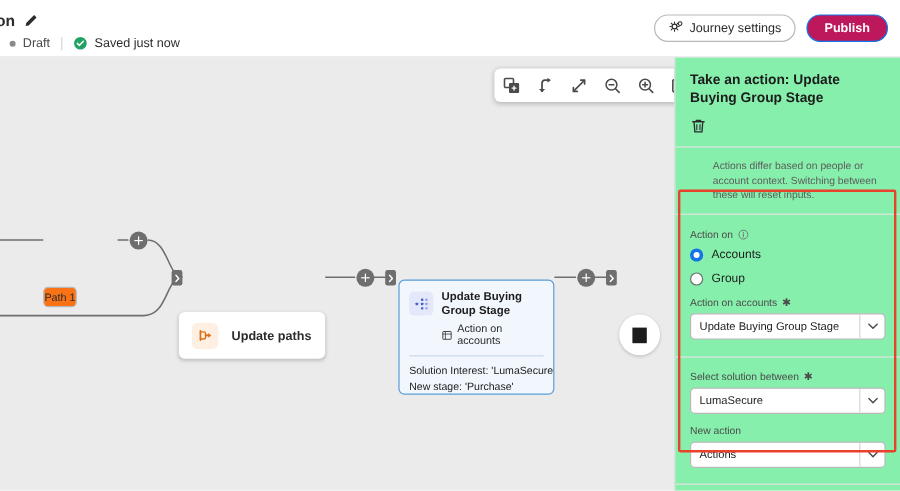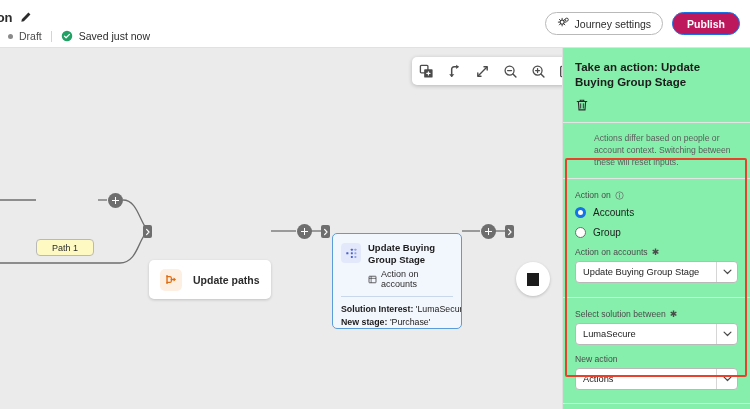--- a/index.html
+++ b/index.html
@@ -72,21 +72,21 @@
   }
   .tb-btn {
     width:17px; height:17px; display:flex; align-items:center;
     justify-content:center; cursor:pointer;
   }
   .tb-btn svg { display:block; }
 
   
   .path-label {
     position:absolute; left:36px; top:191px;
-    height:17px; padding:0 15px; background:#fef9c3;
+    height:17px; padding:0 0; background:#f97316;
     border:1px solid #b9b9b9; border-radius:4px;
     display:flex; align-items:center; font-size:9px; color:#2c2c2c;
   }
 
   
   .plus-btn {
     position:absolute; width:15px; height:15px; border-radius:50%;
     background:#6e6e6e; display:flex; align-items:center;
     justify-content:center; cursor:pointer;
   }
@@ -136,21 +136,21 @@
   .na-sub {
     display:flex; align-items:center; gap:4px; margin-top:3px;
     font-size:9px; color:#2c2c2c;
   }
   .na-sub-icon { display:block; width:9px; height:9px; flex:none; }
   .na-divider {
     height:1px; background:#c8d8ea; margin:7px 8px 0 8px;
   }
   .na-meta { padding:6px 8px 0 8px; }
   .na-meta-line { font-size:8.8px; color:#1c1c1c; line-height:12.5px; white-space:nowrap; }
-  .na-meta-line b { font-weight:700; }
+  .na-meta-line b { font-weight:400; }
 
   
   .end-node {
     position:absolute; left:516px; top:214px; width:34px; height:34px;
     border-radius:50%; background:#ffffff;
     box-shadow:0 1px 3px rgba(0,0,0,.2);
     display:flex; align-items:center; justify-content:center; cursor:pointer;
   }
   .end-node-sq { width:12px; height:13px; background:#1c1c1c; display:block; }
 

